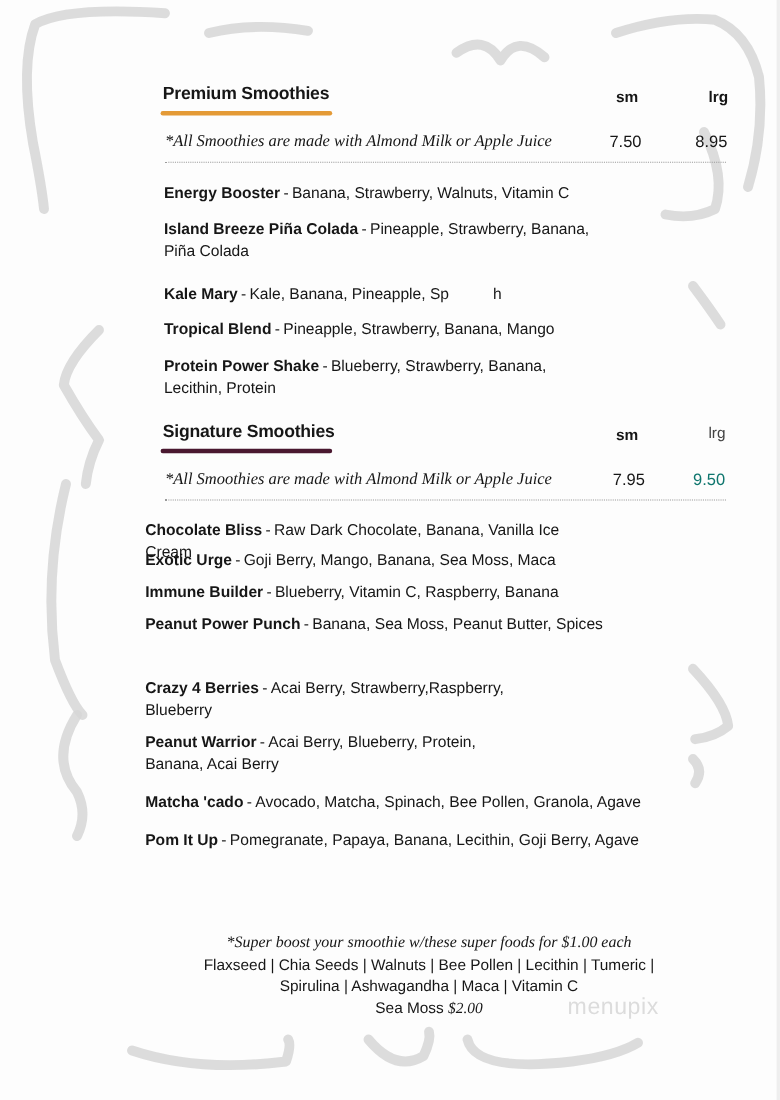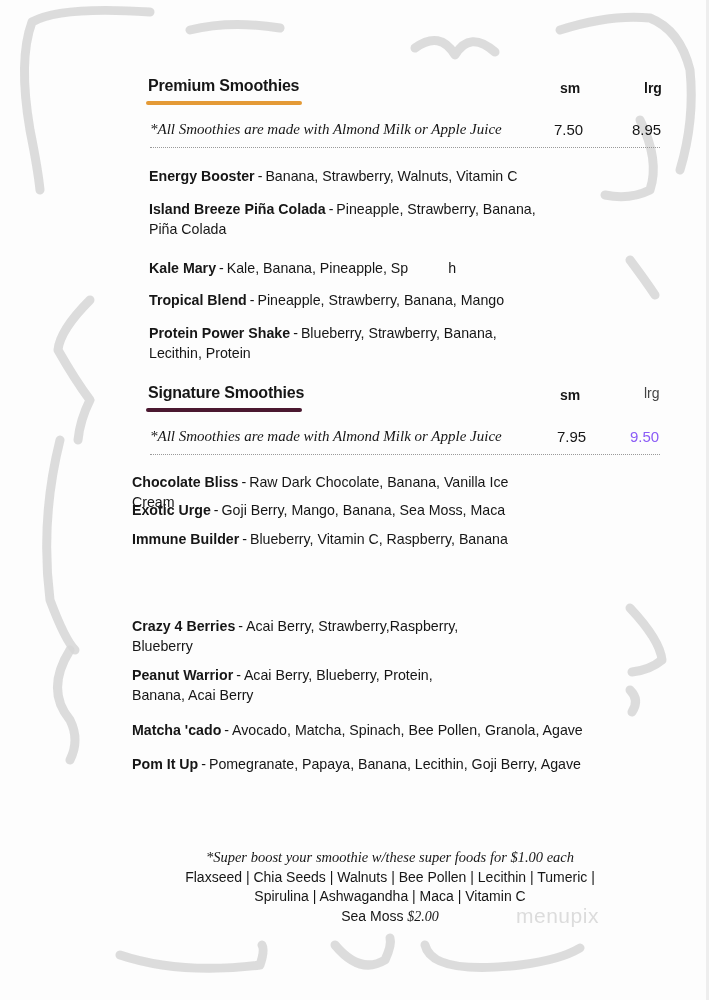--- a/index.html
+++ b/index.html
@@ -21,21 +21,21 @@
   .size-label { position: absolute; top: 2px; font-weight: bold; font-size: 14px; }
   .size-sm { left: 412px; }
   .size-lrg { left: 496px; }
   .size-lrg.light { font-weight: normal; color: #444; }
 
   .note-row { position: absolute; left: 110px; width: 510px; height: 24px; }
   .note { position: absolute; left: 0; top: 0; font-family: "Liberation Serif", "DejaVu Serif", serif; font-style: italic; font-size: 15px; }
   .price { position: absolute; top: 0; font-size: 15px; }
   .price-sm { left: 404px; }
   .price-lrg { left: 482px; }
-  .price-lrg.light { color: #8b5cf6; }
+  .price-lrg.light { color: #0f766e; }
   .dots { position: absolute; left: 0; top: 26px; width: 510px; border-top: 1.5px dotted #9a9a9a; }
 
   .item { position: absolute; left: 109px; width: 420px; font-size: 14.2px; line-height: 20px; }
   .item.sig { left: 92px; }
   .item .name { font-weight: bold; }
   .item .dash { padding: 0 3px; }
   .mask { display: inline-block; width: 40px; height: 10px; }
 
   .footer { position: absolute; left: 130px; width: 440px; top: 848px; text-align: center; font-size: 14px; line-height: 19.5px; }
   .footer .boost { font-family: "Liberation Serif", "DejaVu Serif", serif; font-style: italic; font-size: 14.5px; }
@@ -112,20 +112,23 @@
 
   <div class="item sig" style="top:472px;">
     <span class="name">Chocolate Bliss</span><span class="dash">-</span><span>Raw Dark Chocolate, Banana, Vanilla Ice Cream</span>
   </div>
   <div class="item sig" style="top:500px;">
     <span class="name">Exotic Urge</span><span class="dash">-</span><span>Goji Berry, Mango, Banana, Sea Moss, Maca</span>
   </div>
   <div class="item sig" style="top:529px;">
     <span class="name">Immune Builder</span><span class="dash">-</span><span>Blueberry, Vitamin C, Raspberry, Banana</span>
   </div>
+  <div class="item sig" style="top:558px;">
+    <span class="name">Peanut Power Punch</span><span class="dash">-</span><span>Banana, Sea Moss, Peanut Butter, Spices</span>
+  </div>
   <div class="item sig" style="top:616px;">
     <span class="name">Crazy 4 Berries</span><span class="dash">-</span><span>Acai Berry, Strawberry,Raspberry,</span><br>
     <span>Blueberry</span>
   </div>
   <div class="item sig" style="top:665px;">
     <span class="name">Peanut Warrior</span><span class="dash">-</span><span>Acai Berry, Blueberry, Protein,</span><br>
     <span>Banana, Acai Berry</span>
   </div>
   <div class="item sig" style="top:720px; width:470px;">
     <span class="name">Matcha 'cado</span><span class="dash">-</span><span>Avocado, Matcha, Spinach, Bee Pollen, Granola, Agave</span>

